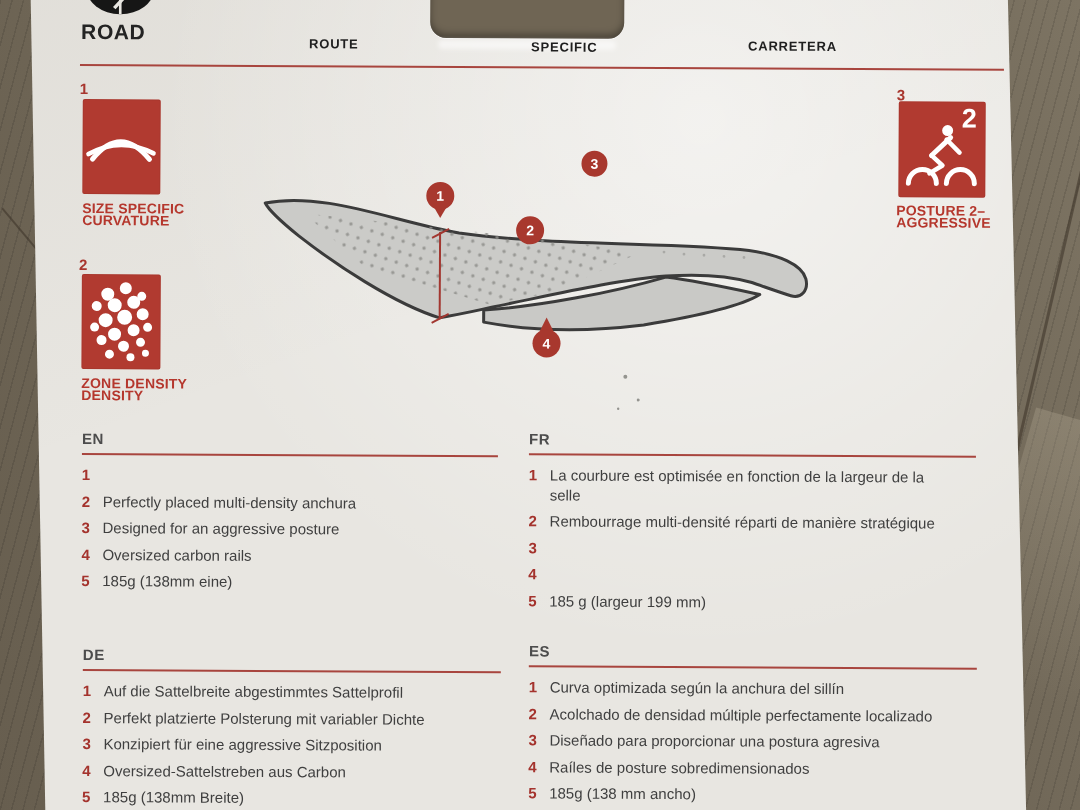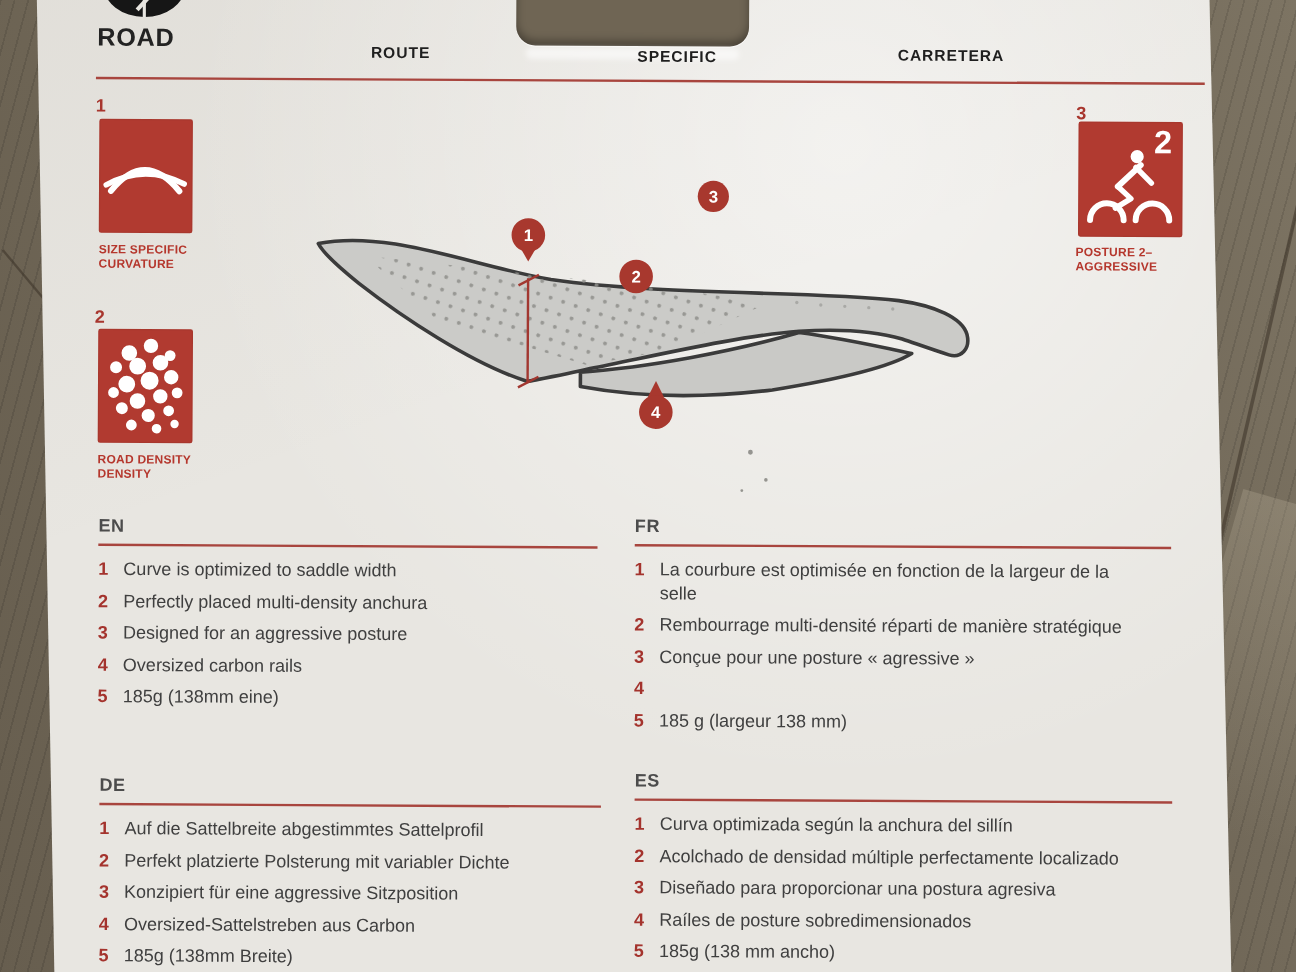--- a/index.html
+++ b/index.html
@@ -38,21 +38,21 @@
   .hdr{position:absolute;color:#1f1f1f;font-weight:bold;white-space:nowrap;}
   .hdr-road{left:81px;top:20px;font-size:21px;letter-spacing:.6px;color:#232323;}
   .hdr-sm{font-size:13px;letter-spacing:.8px;}
   .hdr-route{left:309px;top:35px;}
   .hdr-rennrad{left:531px;top:37px;}
   .hdr-carretera{left:748px;top:35px;}
   .rule-top{position:absolute;left:80px;top:64px;width:924px;height:2px;background:#a8453e;}
   
   .feat-num{position:absolute;font-size:15px;font-weight:bold;color:#a8362e;}
   .sq{position:absolute;background:#b13a30;border-radius:2px;box-shadow:inset 0 0 0 1px rgba(0,0,0,.05);}
-  .feat-label{position:absolute;color:#b5372d;font-size:10px;font-weight:bold;line-height:11.5px;letter-spacing:.2px;white-space:nowrap;}
+  .feat-label{position:absolute;color:#b5372d;font-size:14px;font-weight:bold;line-height:11.5px;letter-spacing:.2px;white-space:nowrap;}
   .badge2{position:absolute;right:9px;top:2px;color:#fff;font-size:27px;font-weight:bold;}
   
   .sec{position:absolute;}
   .sec-code{font-size:15px;font-weight:bold;color:#4c4c4c;letter-spacing:.5px;}
   .sec-rule{height:2px;background:#a8453e;margin:6px 0 10px 0;}
   .li{display:flex;gap:9px;margin-bottom:7px;font-size:15px;line-height:19.5px;color:#3f3f3f;}
   .li .num{min-width:12px;font-weight:bold;color:#a4332d;}
   
   .diagram{position:absolute;left:245px;top:150px;width:640px;height:260px;}
   .co{position:absolute;background:#a8382e;border-radius:50%;color:#fff;font-weight:bold;font-size:14px;
@@ -127,21 +127,21 @@
               <circle cx="20" cy="66" r="5"></circle>
               <circle cx="42" cy="72" r="5.5"></circle>
             <circle cx="59" cy="68" r="4.5"></circle>
               <circle cx="28" cy="80" r="4.5"></circle>
               <circle cx="49" cy="83" r="4"></circle>
             <circle cx="64" cy="79" r="3.5"></circle>
           </g>
         </svg>
       </div>
       <div class="feat-label" style="left:83px;top:378px;">
-        <div>ROAD DENSITY</div>
+        <div>ZONE DENSITY</div>
         <div>DENSITY</div>
       </div>
 
       <div class="feat-num" style="left:897px;top:82px;">3</div>
       <div class="sq" style="left:899px;top:97px;width:87px;height:96px;">
         <svg width="87" height="96" viewBox="0 0 87 96">
           <path d="M10,82 A14,14 0 0 1 38,82" stroke="#fff" stroke-width="5" fill="none" stroke-linecap="round"></path>
           <path d="M48,82 A14,14 0 0 1 76,82" stroke="#fff" stroke-width="5" fill="none" stroke-linecap="round"></path>
           <circle cx="49" cy="29" r="5.5" fill="#fff"></circle>
           <path d="M52,36 L33,54" stroke="#fff" stroke-width="5" fill="none" stroke-linecap="round"></path>
@@ -209,21 +209,20 @@
       <div class="co co-2">2</div>
       <div class="co co-3">3</div>
       <div class="tri-up"></div>
       <div class="co co-4">4</div>
 
       <div class="sec" style="left:84px;top:430px;width:420px;">
         <div class="sec-code">EN</div>
         <div class="sec-rule" style="width:416px;"></div>
         <div class="li">
             <span class="num">1</span>
-            <span>Curve is optimized to saddle width</span>
           </div>
         <div class="li">
             <span class="num">2</span>
             <span>Perfectly placed multi-density anchura</span>
           </div>
         <div class="li">
             <span class="num">3</span>
             <span>Designed for an aggressive posture</span>
           </div>
         <div class="li">
@@ -242,28 +241,27 @@
         <div class="li">
             <span class="num">1</span>
             <span style="max-width:400px;">La courbure est optimisée en fonction de la largeur de la selle</span>
           </div>
         <div class="li">
             <span class="num">2</span>
             <span>Rembourrage multi-densité réparti de manière stratégique</span>
           </div>
         <div class="li">
             <span class="num">3</span>
-            <span>Conçue pour une posture « agressive »</span>
           </div>
         <div class="li">
             <span class="num">4</span>
           </div>
         <div class="li">
             <span class="num">5</span>
-            <span>185 g (largeur 138 mm)</span>
+            <span>185 g (largeur 199 mm)</span>
           </div>
       </div>
 
       <div class="sec" style="left:86px;top:646px;width:430px;">
         <div class="sec-code">DE</div>
         <div class="sec-rule" style="width:418px;"></div>
         <div class="li">
             <span class="num">1</span>
             <span>Auf die Sattelbreite abgestimmtes Sattelprofil</span>
           </div>

